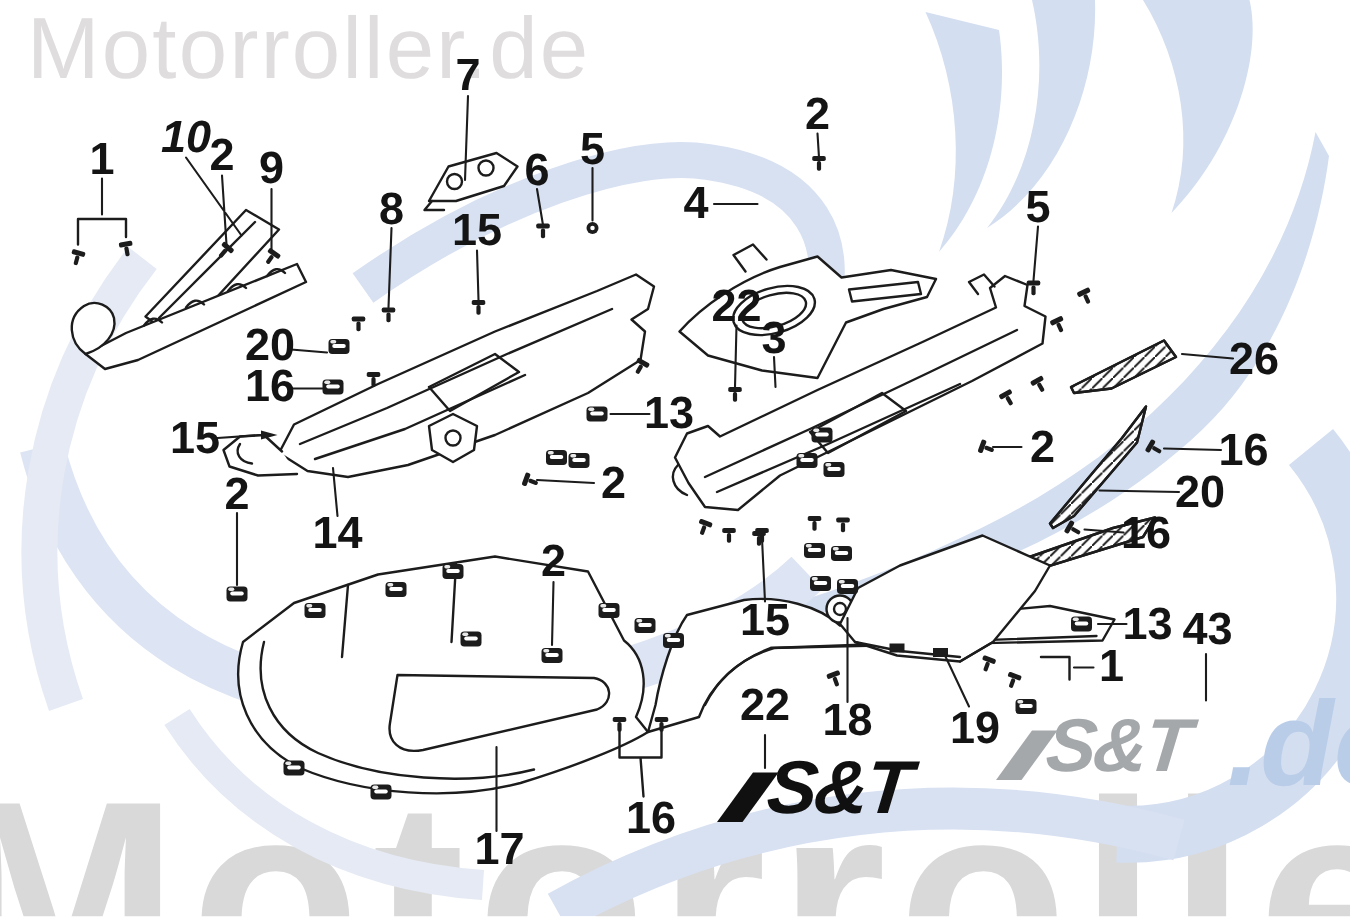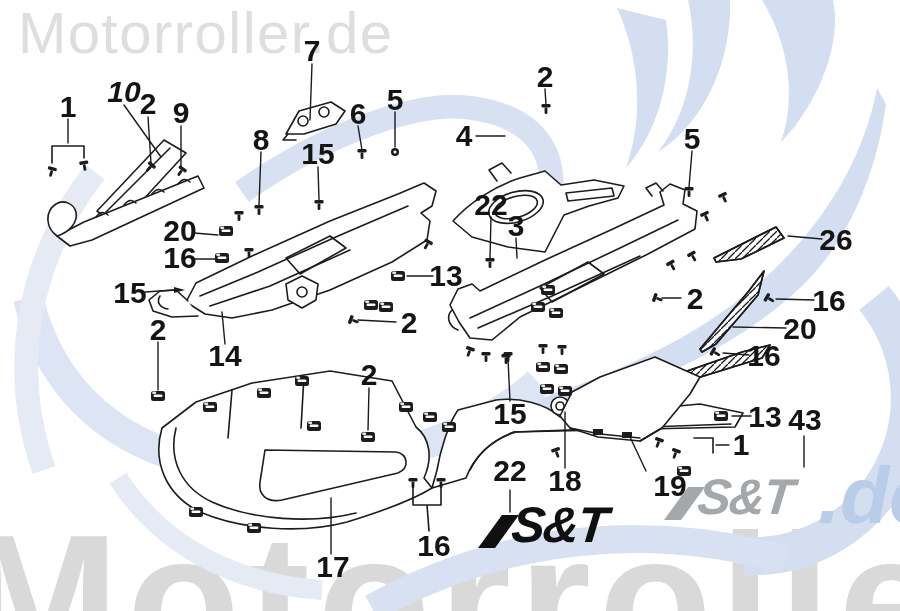--- a/index.html
+++ b/index.html
@@ -258,21 +258,21 @@
   <div class="co" style="left: 409px; top: 323px;">2</div>
   <div class="co" style="left: 225px; top: 356px;">14</div>
   <div class="co" style="left: 764px; top: 356px;">16</div>
   <div class="co" style="left: 158px; top: 330px;">2</div>
   <div class="co" style="left: 369px; top: 375px;">2</div>
   <div class="co" style="left: 510px; top: 414px;">15</div>
   <div class="co" style="left: 765px; top: 417px;">13</div>
   <div class="co" style="left: 805px; top: 420px;">43</div>
   <div class="co" style="left: 741px; top: 445px;">1</div>
   <div class="co" style="left: 565px; top: 481px;">18</div>
-  <div class="co" style="left: 650px; top: 486px; margin-left: 20px;">19</div>
+  <div class="co" style="left: 650px; top: 486px;">19</div>
   <div class="co" style="left: 510px; top: 471px;">22</div>
   <div class="co" style="left: 333px; top: 567px;">17</div>
   <div class="co" style="left: 434px; top: 546px;">16</div>
 
   <div class="logo logo-gray">
     <span class="slash"></span>
     <span class="st">S&amp;T</span>
   </div>
   <div class="domain-de">.de</div>
   <div class="logo logo-black">

